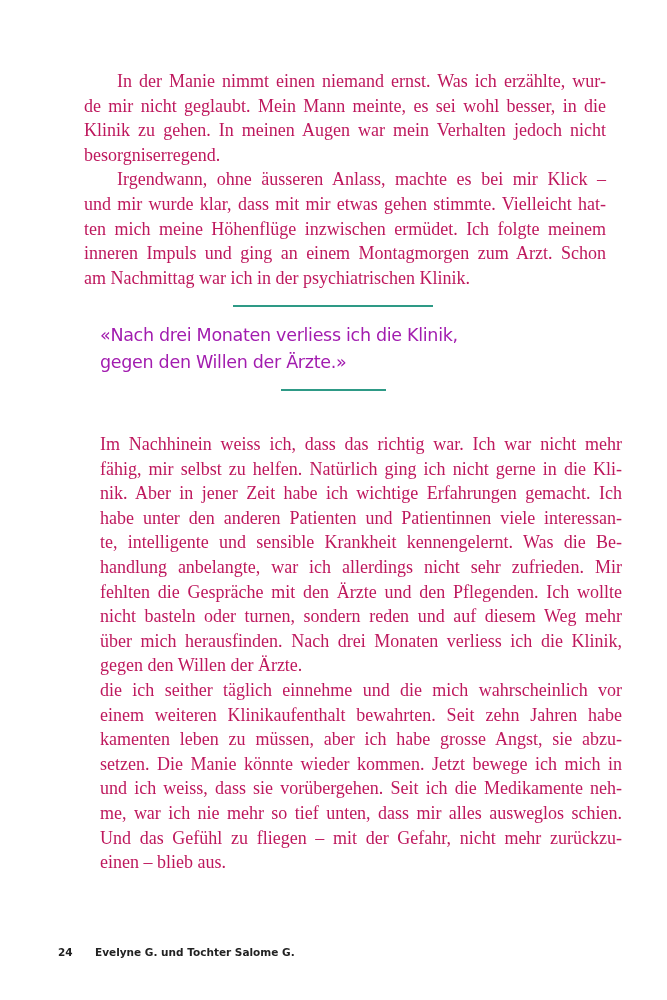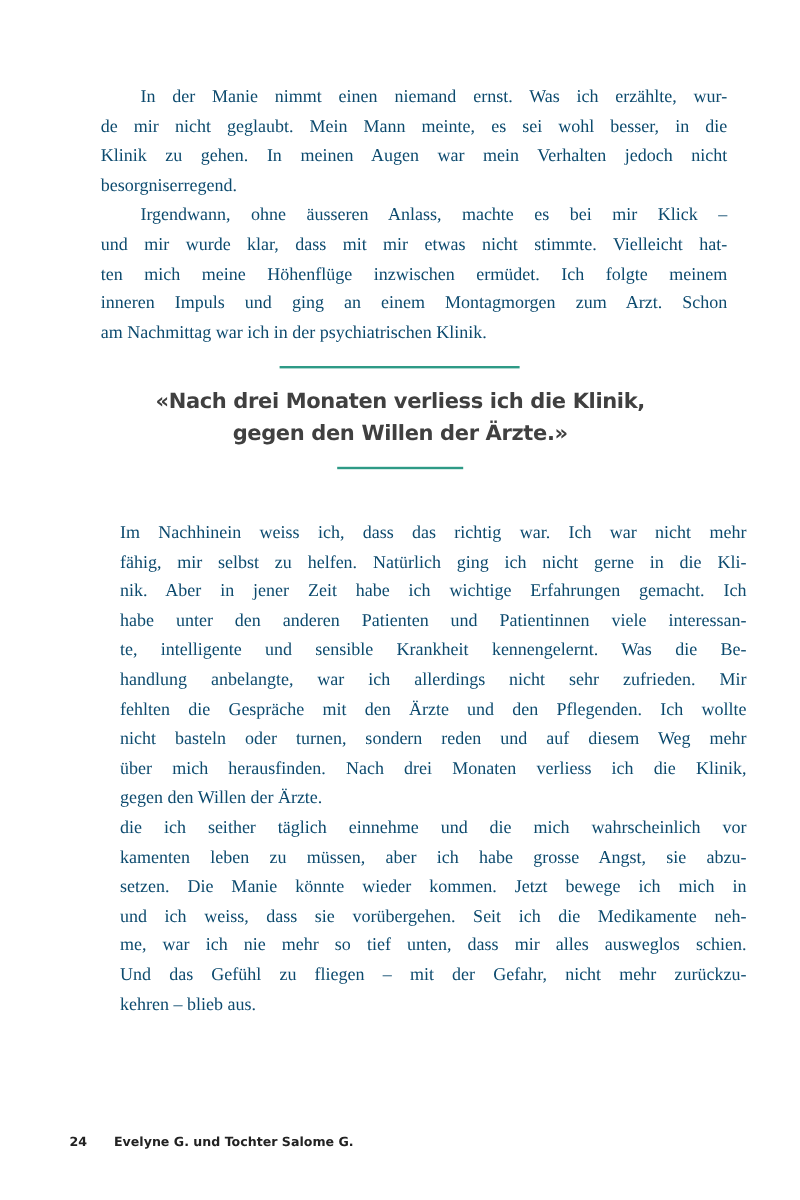--- a/index.html
+++ b/index.html
@@ -4,30 +4,29 @@
 <style>
   html, body { margin: 0; padding: 0; background: #ffffff; }
   body { width: 667px; height: 1000px; position: relative; overflow: hidden; }
   .block1 { position: absolute; left: 84px; top: 69px; width: 522px; }
   .block2 { position: absolute; left: 100px; top: 432px; width: 522px; }
   .line { display: block; text-align: justify; text-align-last: justify; white-space: nowrap; height: 24.6px; }
   .line.last { text-align-last: left; }
   .line.ind { padding-left: 33px; }
   .txt {
     font-family: "Liberation Serif", "DejaVu Serif", serif;
-    font-size: 15px; line-height: 24.6px; color: #0c4a6e;
+    font-size: 18px; line-height: 24.6px; color: #be185d;
   }
   .rule { position: absolute; height: 2px; background: #2e9a86; }
   .rule-top { left: 233px; top: 305px; width: 200px; }
   .rule-bottom { left: 281px; top: 389px; width: 105px; }
   .quote {
     position: absolute; left: 100px; top: 322px; width: 467px;
-    text-align: center;
     font-family: "DejaVu Sans", "Liberation Sans", sans-serif;
-    font-weight: 700; font-size: 17.5px; line-height: 27px; color: #404040;
+    font-weight: 400; font-size: 17.5px; line-height: 27px; color: #a21caf;
     letter-spacing: -0.3px;
   }
   .quote span { display: block; }
   .footer {
     position: absolute; top: 946px; left: 0; width: 527px; height: 20px;
     font-family: "DejaVu Sans", "Liberation Sans", sans-serif;
     font-size: 10.5px; font-weight: bold; color: #222;
   }
   .footer .pnum { position: absolute; left: 58px; top: 0; }
   .footer .rh { position: absolute; left: 95px; top: 0; }
@@ -37,21 +36,21 @@
 
 <div class="block1 txt">
   <div>
     <span class="line ind">In der Manie nimmt einen niemand ernst. Was ich erzählte, wur-</span>
     <span class="line">de mir nicht geglaubt. Mein Mann meinte, es sei wohl besser, in die</span>
     <span class="line">Klinik zu gehen. In meinen Augen war mein Verhalten jedoch nicht</span>
     <span class="line last">besorgniserregend.</span>
   </div>
   <div>
     <span class="line ind">Irgendwann, ohne äusseren Anlass, machte es bei mir Klick –</span>
-    <span class="line">und mir wurde klar, dass mit mir etwas nicht stimmte. Vielleicht hat-</span>
+    <span class="line">und mir wurde klar, dass mit mir etwas gehen stimmte. Vielleicht hat-</span>
     <span class="line">ten mich meine Höhenflüge inzwischen ermüdet. Ich folgte meinem</span>
     <span class="line">inneren Impuls und ging an einem Montagmorgen zum Arzt. Schon</span>
     <span class="line last">am Nachmittag war ich in der psychiatrischen Klinik.</span>
   </div>
 </div>
 
 <div class="rule rule-top"></div>
 <div class="quote">
   <span>«Nach drei Monaten verliess ich die Klinik,</span>
   <span>gegen den Willen der Ärzte.»</span>
@@ -66,25 +65,26 @@
     <span class="line">habe unter den anderen Patienten und Patientinnen viele interessan-</span>
     <span class="line">te, intelligente und sensible Krankheit kennengelernt. Was die Be-</span>
     <span class="line">handlung anbelangte, war ich allerdings nicht sehr zufrieden. Mir</span>
     <span class="line">fehlten die Gespräche mit den Ärzte und den Pflegenden. Ich wollte</span>
     <span class="line">nicht basteln oder turnen, sondern reden und auf diesem Weg mehr</span>
     <span class="line">über mich herausfinden. Nach drei Monaten verliess ich die Klinik,</span>
     <span class="line last">gegen den Willen der Ärzte.</span>
   </div>
   <div>
     <span class="line">die ich seither täglich einnehme und die mich wahrscheinlich vor</span>
+    <span class="line">einem weiteren Klinikaufenthalt bewahrten. Seit zehn Jahren habe</span>
     <span class="line">kamenten leben zu müssen, aber ich habe grosse Angst, sie abzu-</span>
     <span class="line">setzen. Die Manie könnte wieder kommen. Jetzt bewege ich mich in</span>
     <span class="line">und ich weiss, dass sie vorübergehen. Seit ich die Medikamente neh-</span>
     <span class="line">me, war ich nie mehr so tief unten, dass mir alles ausweglos schien.</span>
     <span class="line">Und das Gefühl zu fliegen – mit der Gefahr, nicht mehr zurückzu-</span>
-    <span class="line last">kehren – blieb aus.</span>
+    <span class="line last">einen – blieb aus.</span>
   </div>
 </div>
 
 <div class="footer">
   <span class="pnum">24</span>
   <span class="rh">Evelyne G. und Tochter Salome G.</span>
 </div>
 
 </body></html>

